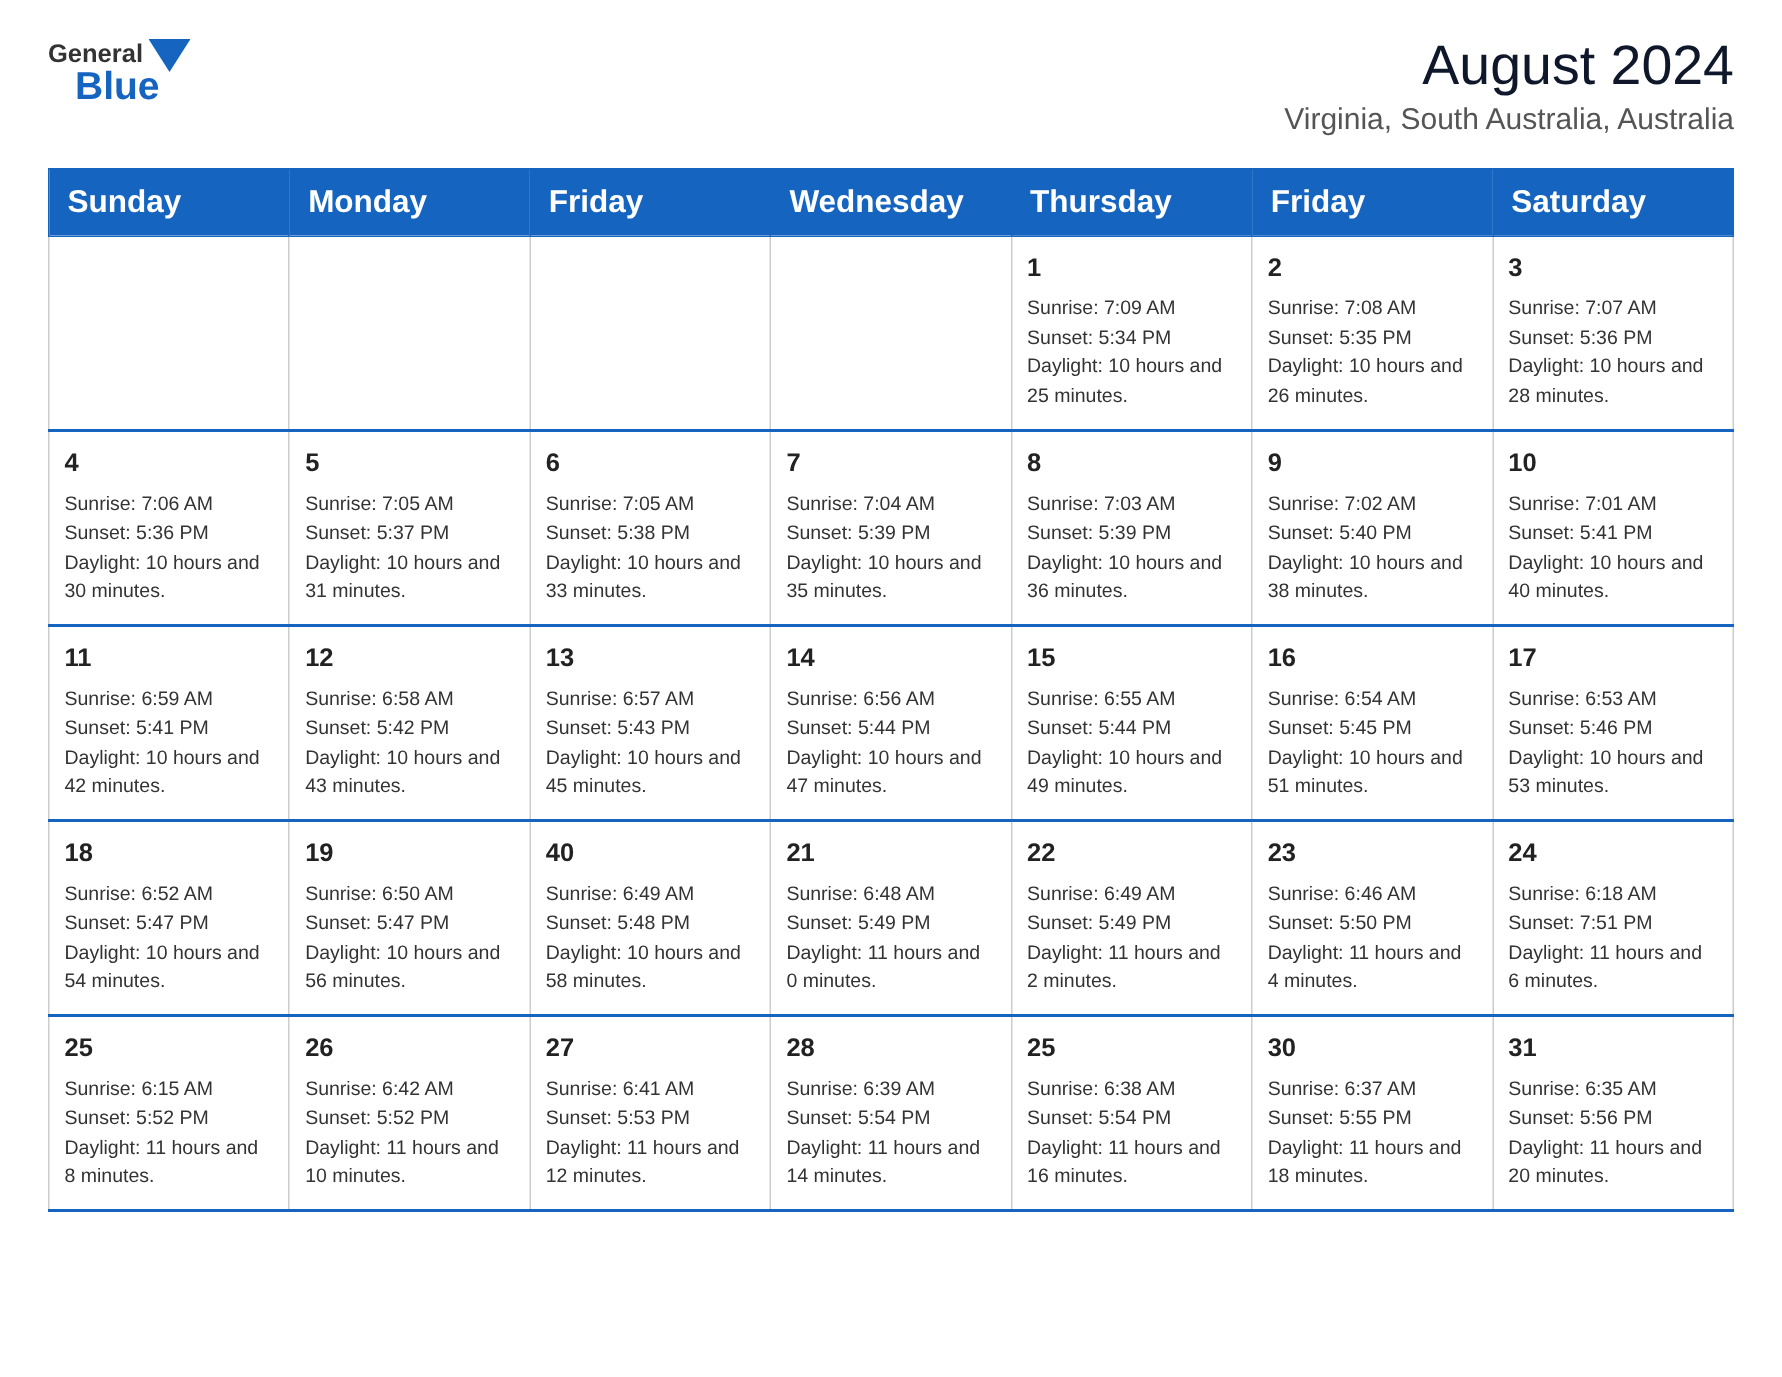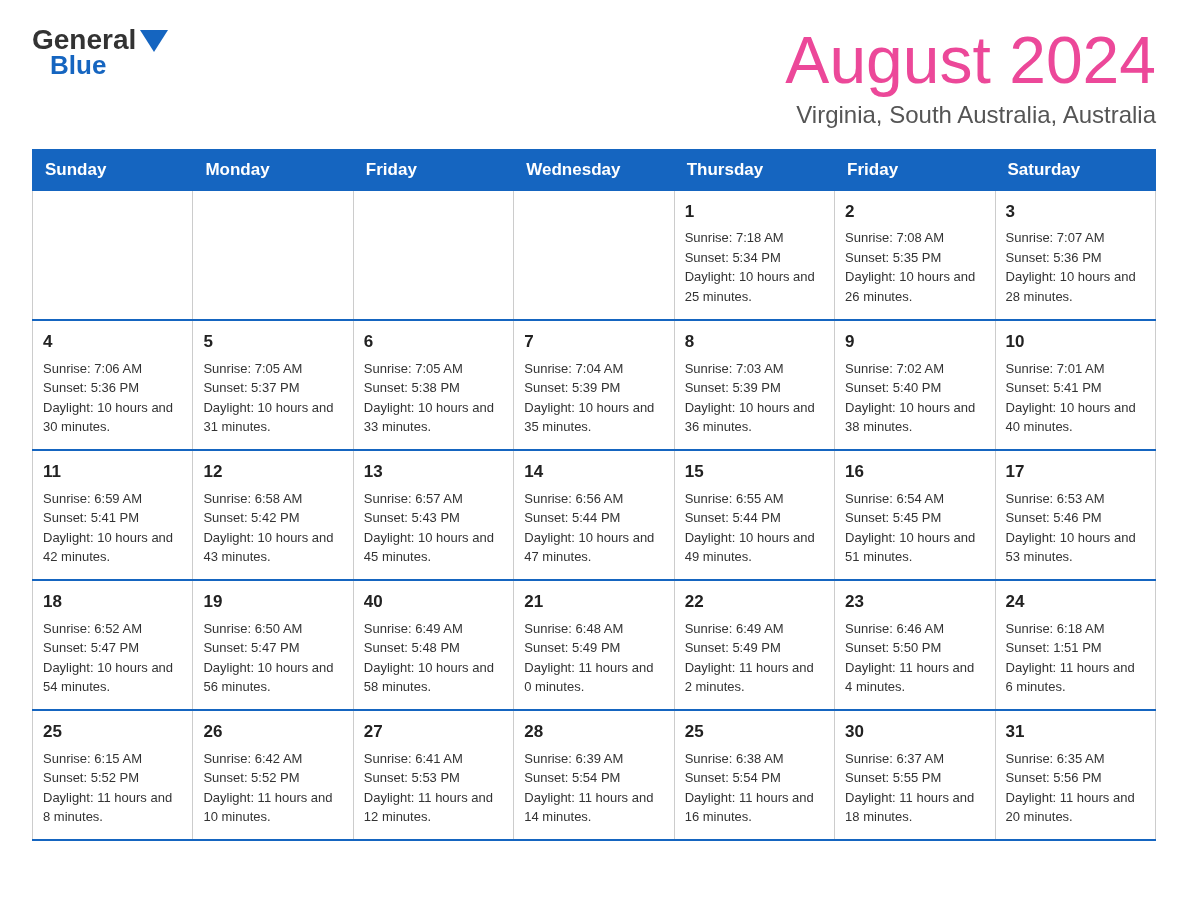--- a/index.html
+++ b/index.html
@@ -15,52 +15,52 @@
       justify-content: space-between;
       align-items: flex-start;
       margin-bottom: 20px;
     }
     .logo {
       display: flex;
       align-items: center;
       gap: 6px;
     }
     .logo-text-general {
-      font-size: 28px;
+      font-size: 17px;
       font-weight: bold;
       color: #333;
     }
     .logo-text-blue {
       font-size: 26px;
       font-weight: bold;
       color: #1565c0;
     }
     .title-block {
       text-align: right;
     }
     .calendar-title {
-      font-size: 66px;
+      font-size: 37px;
       font-weight: 300;
-      color: #ec4899;
+      color: #0f172a;
       line-height: 1.1;
     }
     .calendar-subtitle {
-      font-size: 24px;
+      font-size: 20px;
       color: #555;
       margin-top: 4px;
     }
     table {
       width: 100%;
       border-collapse: collapse;
       table-layout: fixed;
     }
     thead th {
       background: #1565c0;
       color: #fff;
-      font-size: 17px;
+      font-size: 21px;
       font-weight: 600;
       padding: 10px 12px;
       text-align: left;
       border: 1px solid #1565c0;
     }
     tbody td {
       border: 1px solid #ccc;
       vertical-align: top;
       padding: 8px 10px;
       height: 130px;
@@ -116,21 +116,21 @@
       </tr>
   </thead>
   <tbody id="calendar-body">
   <tr>
         <td class="empty-cell"></td>
         <td class="empty-cell"></td>
         <td class="empty-cell"></td>
         <td class="empty-cell"></td>
         <td>
           <span class="day-num">1</span>
-          <div>Sunrise: 7:18 AM</div>
+          <div>Sunrise: 7:09 AM</div>
           <div>Sunset: 5:34 PM</div>
           <div>Daylight: 10 hours and 25 minutes.</div>
         </td>
         <td>
           <span class="day-num">2</span>
           <div>Sunrise: 7:08 AM</div>
           <div>Sunset: 5:35 PM</div>
           <div>Daylight: 10 hours and 26 minutes.</div>
         </td>
         <td>
@@ -261,21 +261,21 @@
         </td>
         <td>
           <span class="day-num">23</span>
           <div>Sunrise: 6:46 AM</div>
           <div>Sunset: 5:50 PM</div>
           <div>Daylight: 11 hours and 4 minutes.</div>
         </td>
         <td>
           <span class="day-num">24</span>
           <div>Sunrise: 6:18 AM</div>
-          <div>Sunset: 1:51 PM</div>
+          <div>Sunset: 7:51 PM</div>
           <div>Daylight: 11 hours and 6 minutes.</div>
         </td>
       </tr>
       <tr>
         <td>
           <span class="day-num">25</span>
           <div>Sunrise: 6:15 AM</div>
           <div>Sunset: 5:52 PM</div>
           <div>Daylight: 11 hours and 8 minutes.</div>
         </td>

